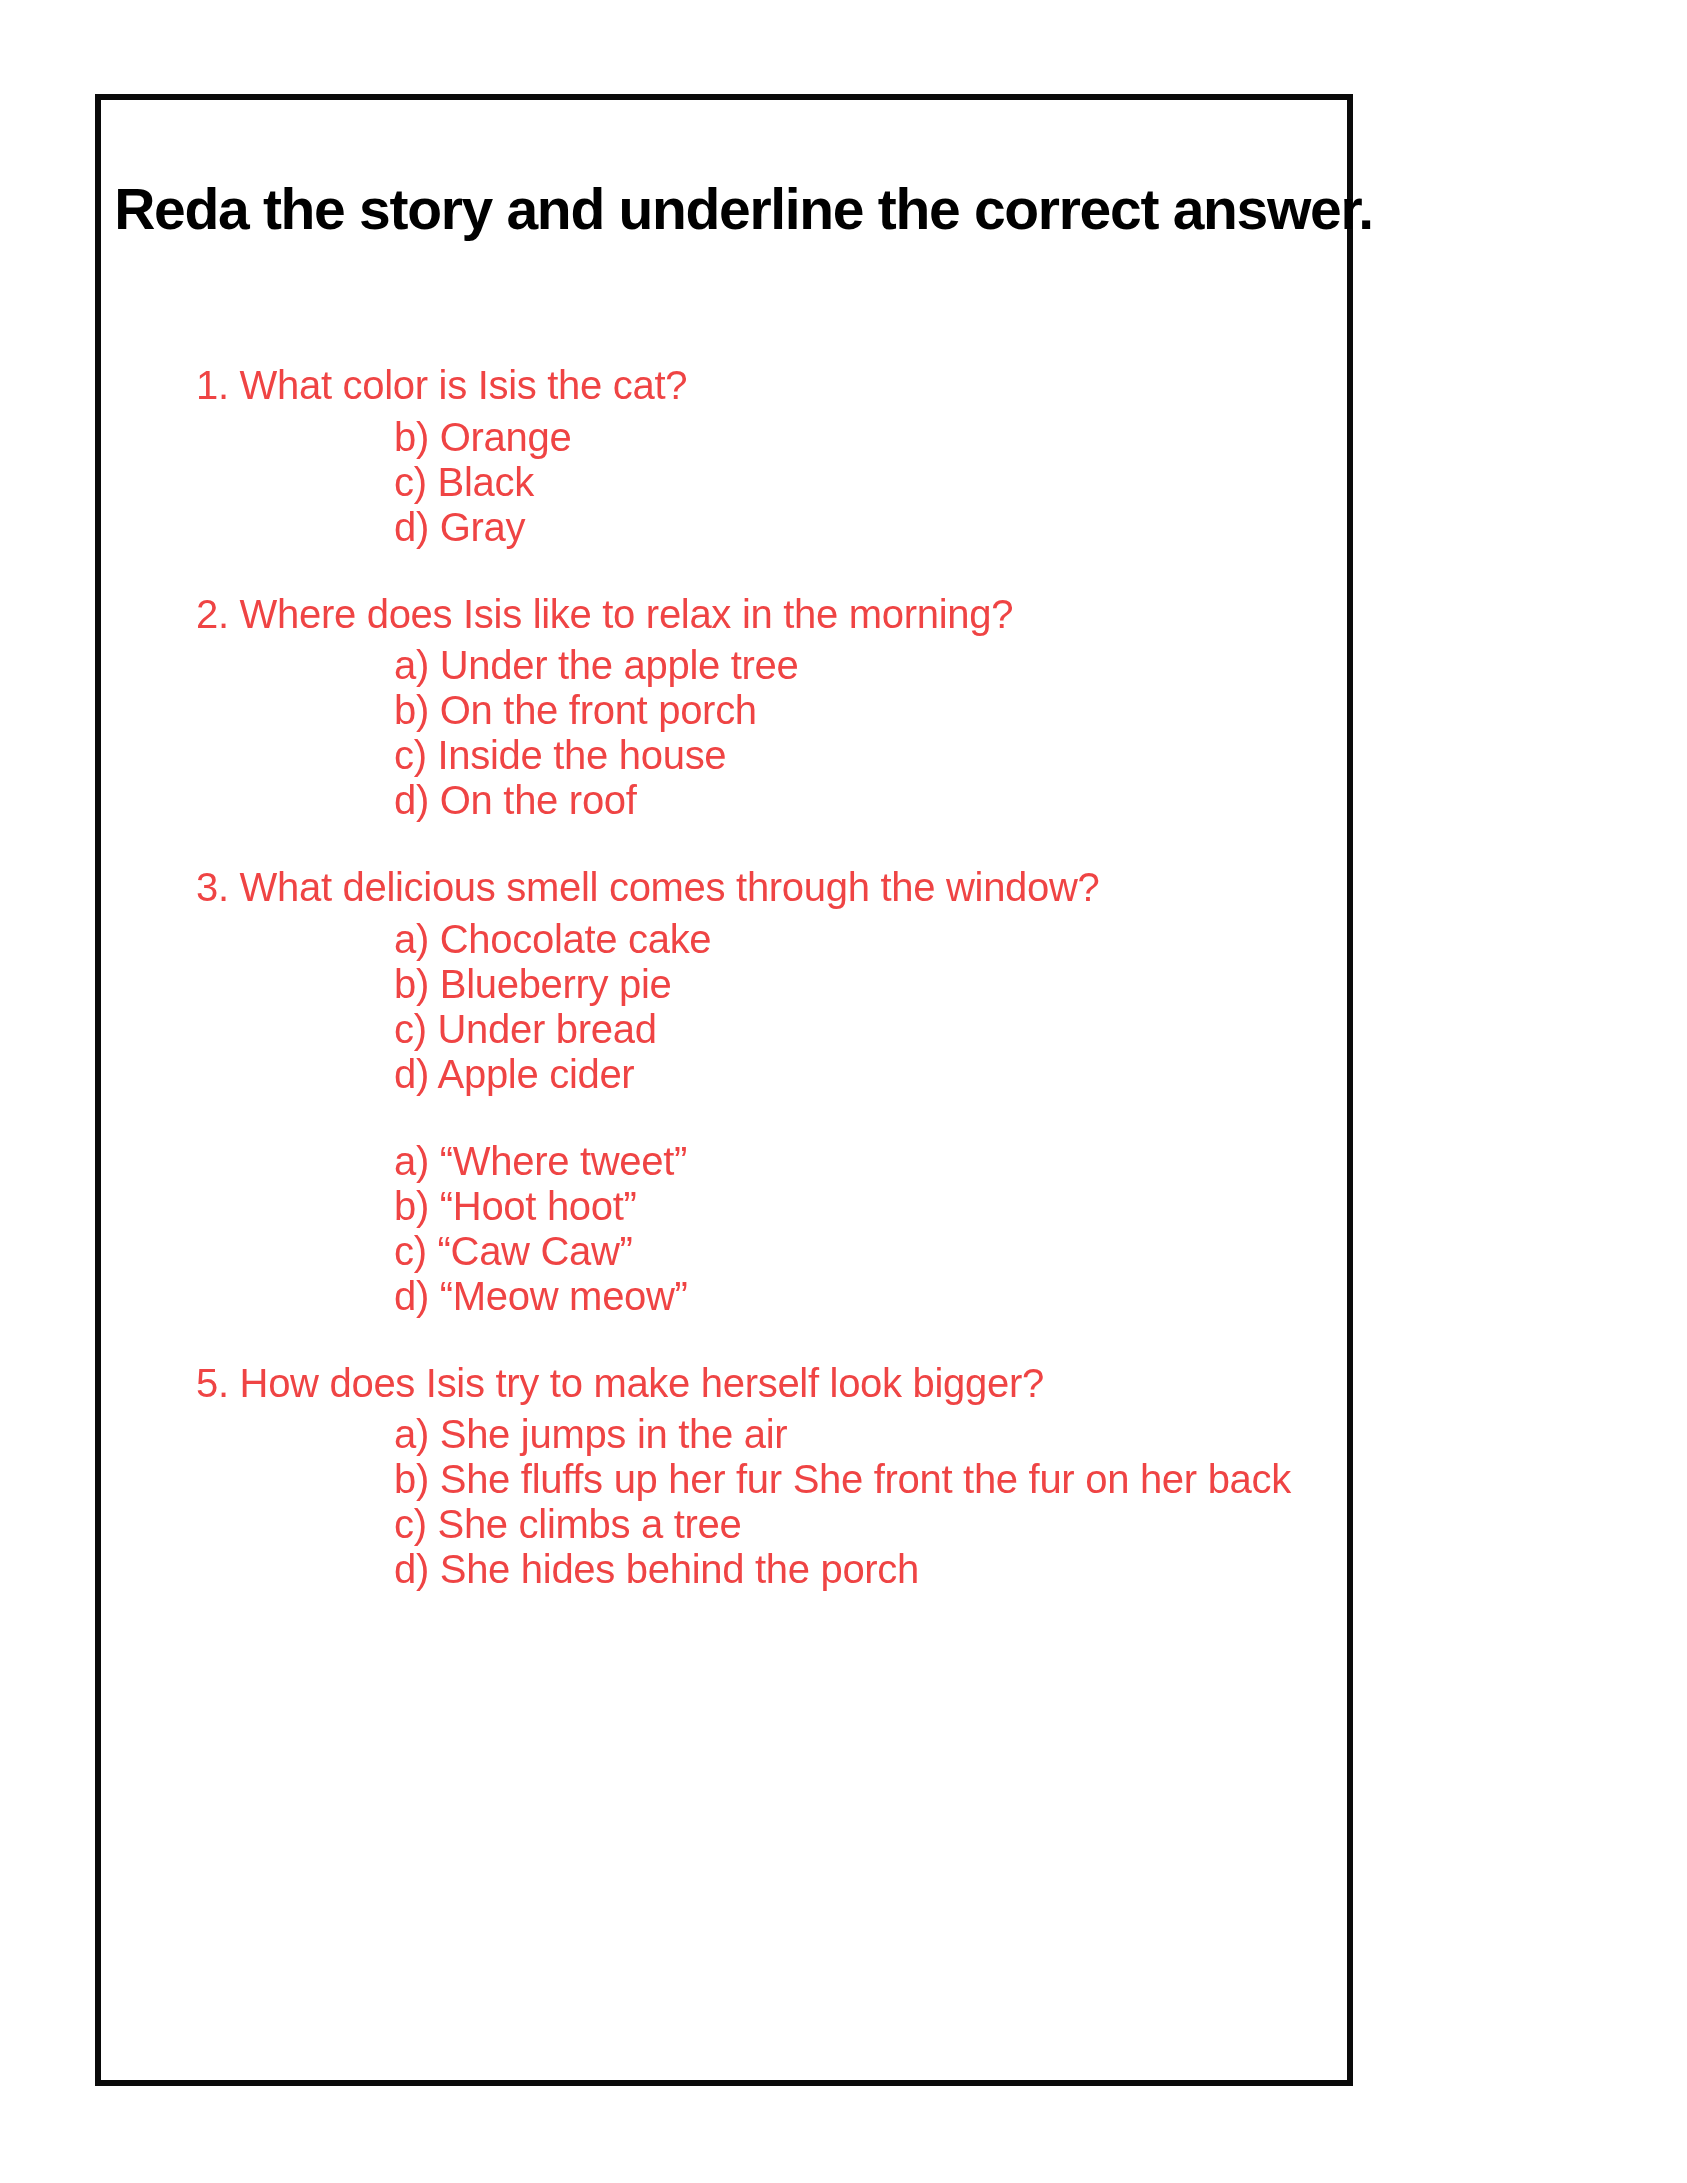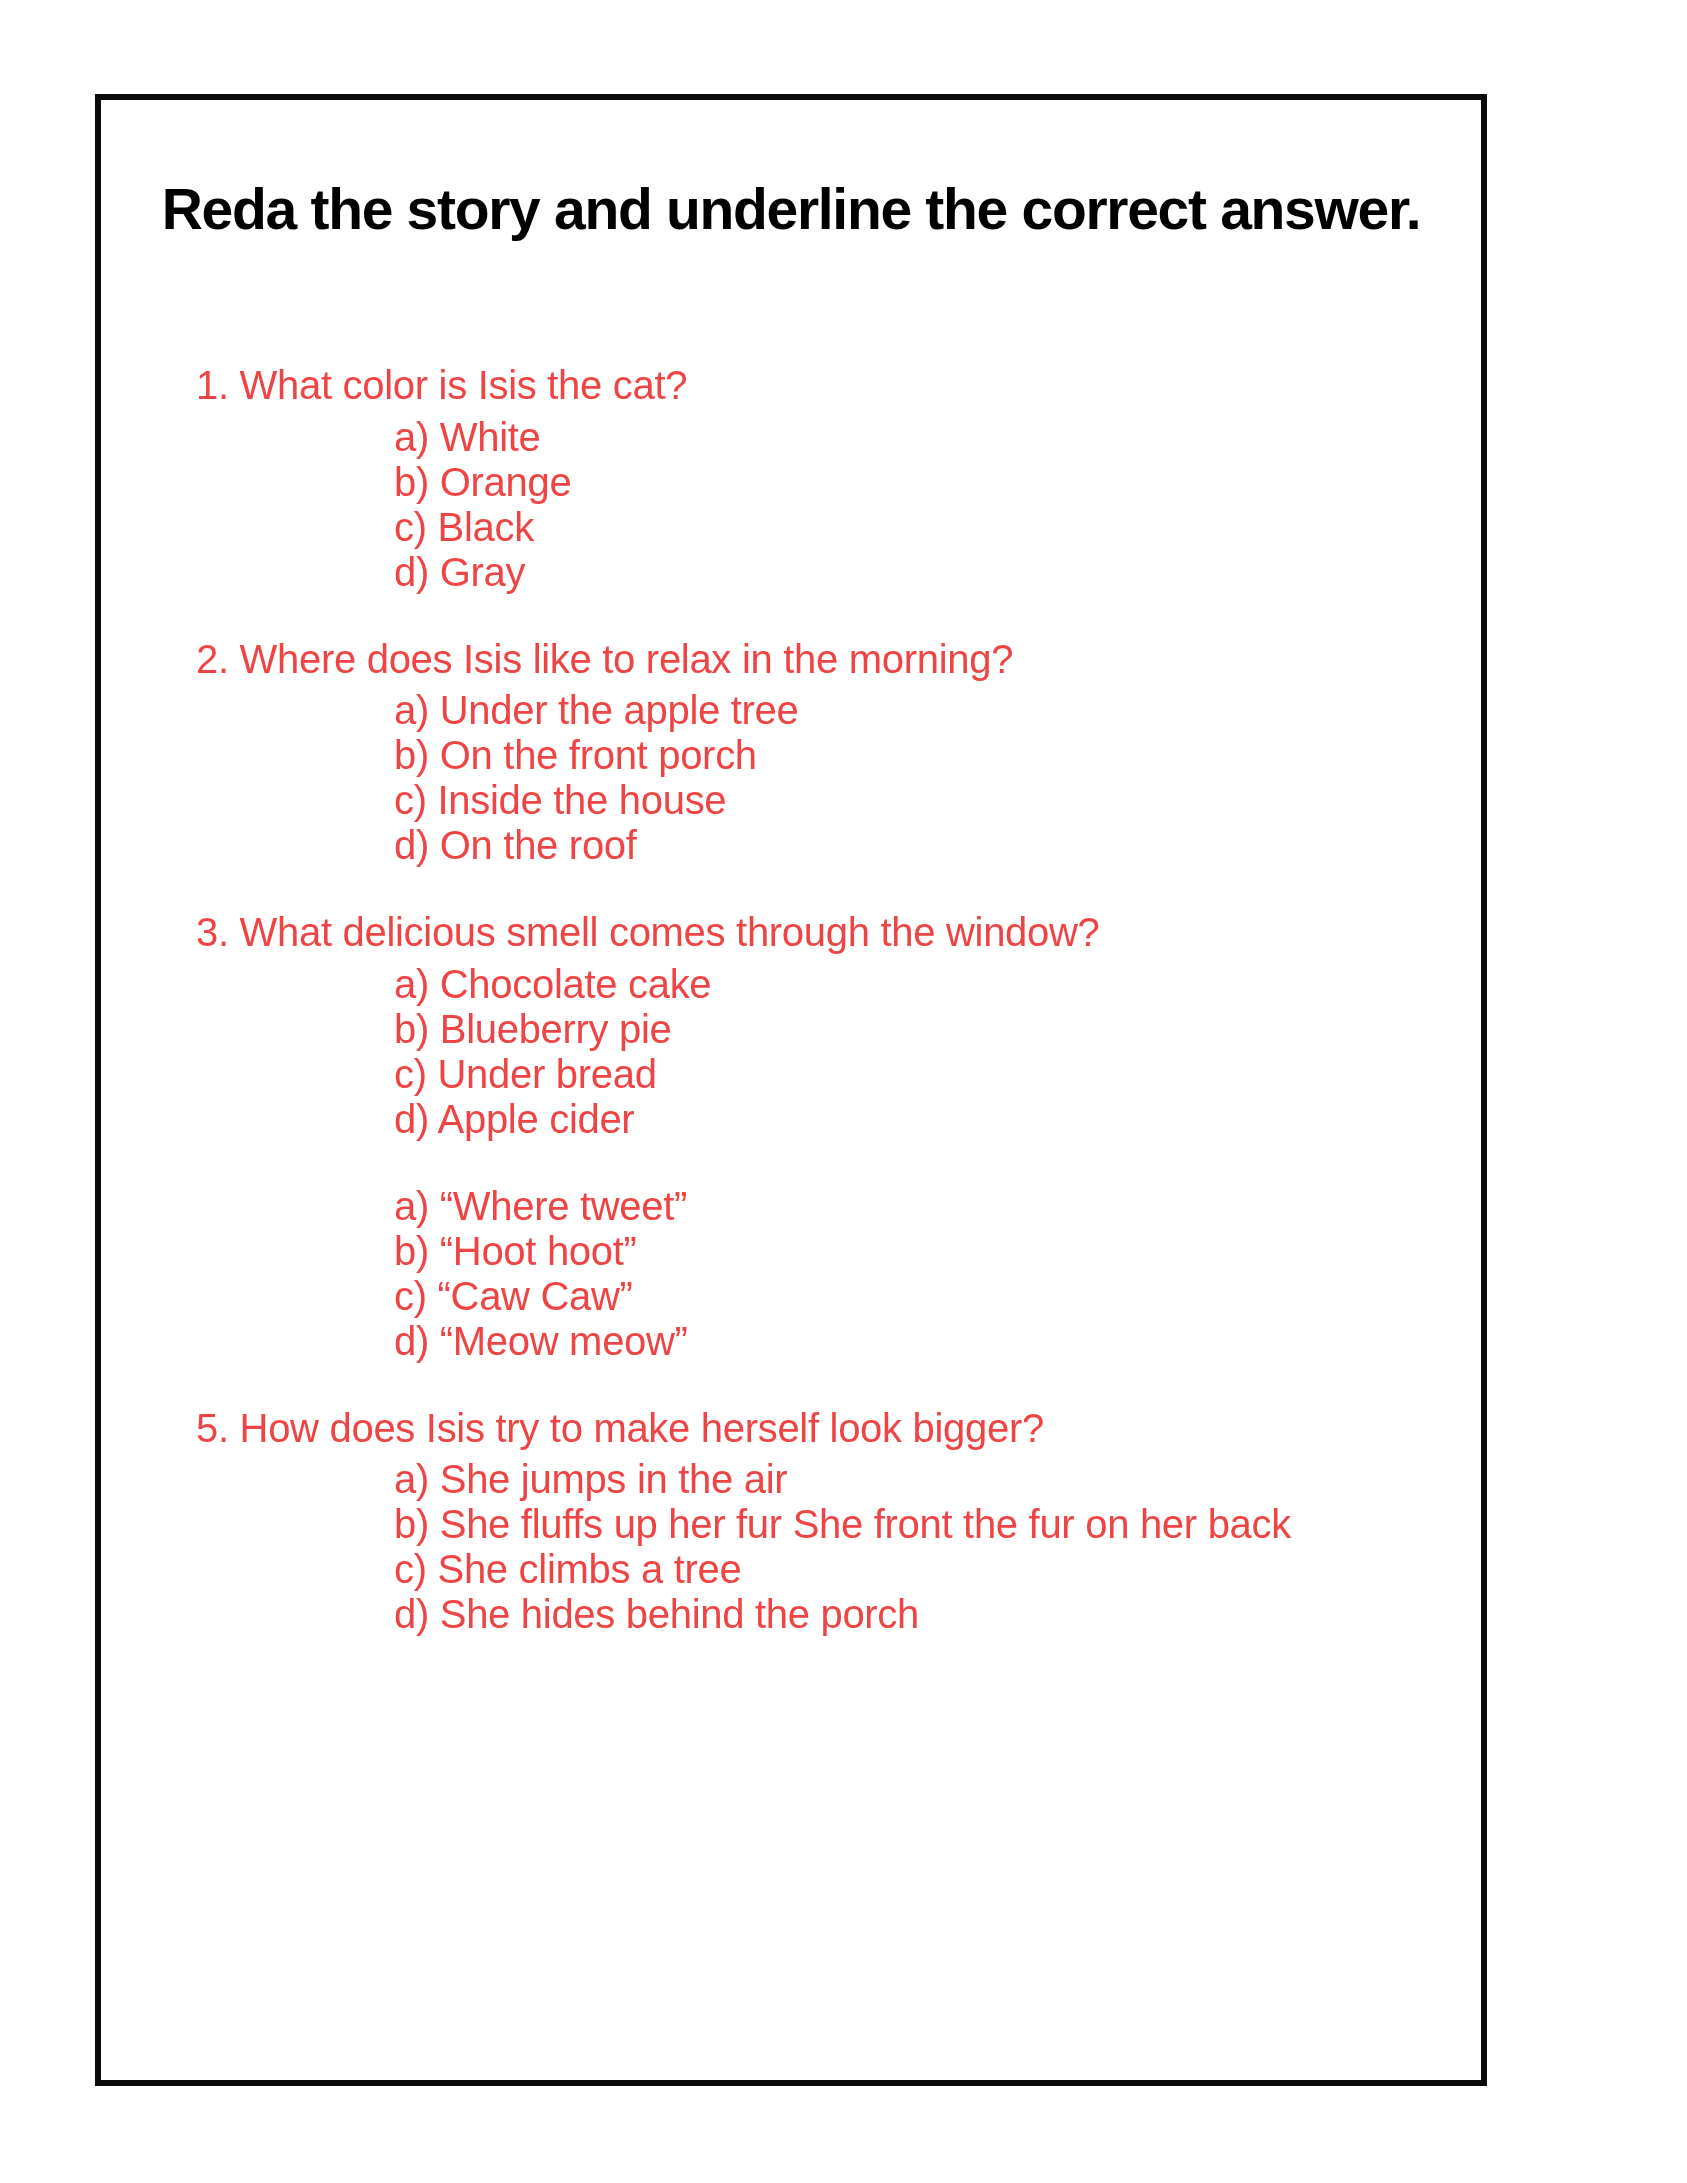--- a/index.html
+++ b/index.html
@@ -17,21 +17,21 @@
     position: relative;
     width: 1687px;
     height: 2183px;
     background: #ffffff;
     overflow: hidden;
   }
   .frame {
     position: absolute;
     left: 95px;
     top: 94px;
-    width: 1392px;
+    width: 1258px;
     height: 1992px;
     border: 6px solid #0a0a0a;
     box-sizing: border-box;
     background: #ffffff;
   }
   .title {
     margin: 78px 13.2px 0 13.2px;
     text-align: center;
     font-size: 57px;
     font-weight: bold;
@@ -72,21 +72,20 @@
 <div class="page">
   <div class="frame">
 
     <h1 class="title">Reda the story and underline the correct answer.</h1>
 
     <div class="questions">
 
       <section class="q">
         <p class="prompt">1. What color is Isis the cat?</p>
         <ul class="opts">
-          <li class="opt">a) White</li>
           <li class="opt">b) Orange</li>
           <li class="opt">c) Black</li>
           <li class="opt">d) Gray</li>
         </ul>
       </section>
 
       <section class="q">
         <p class="prompt">2. Where does Isis like to relax in the morning?</p>
         <ul class="opts">
           <li class="opt">a) Under the apple tree</li>

